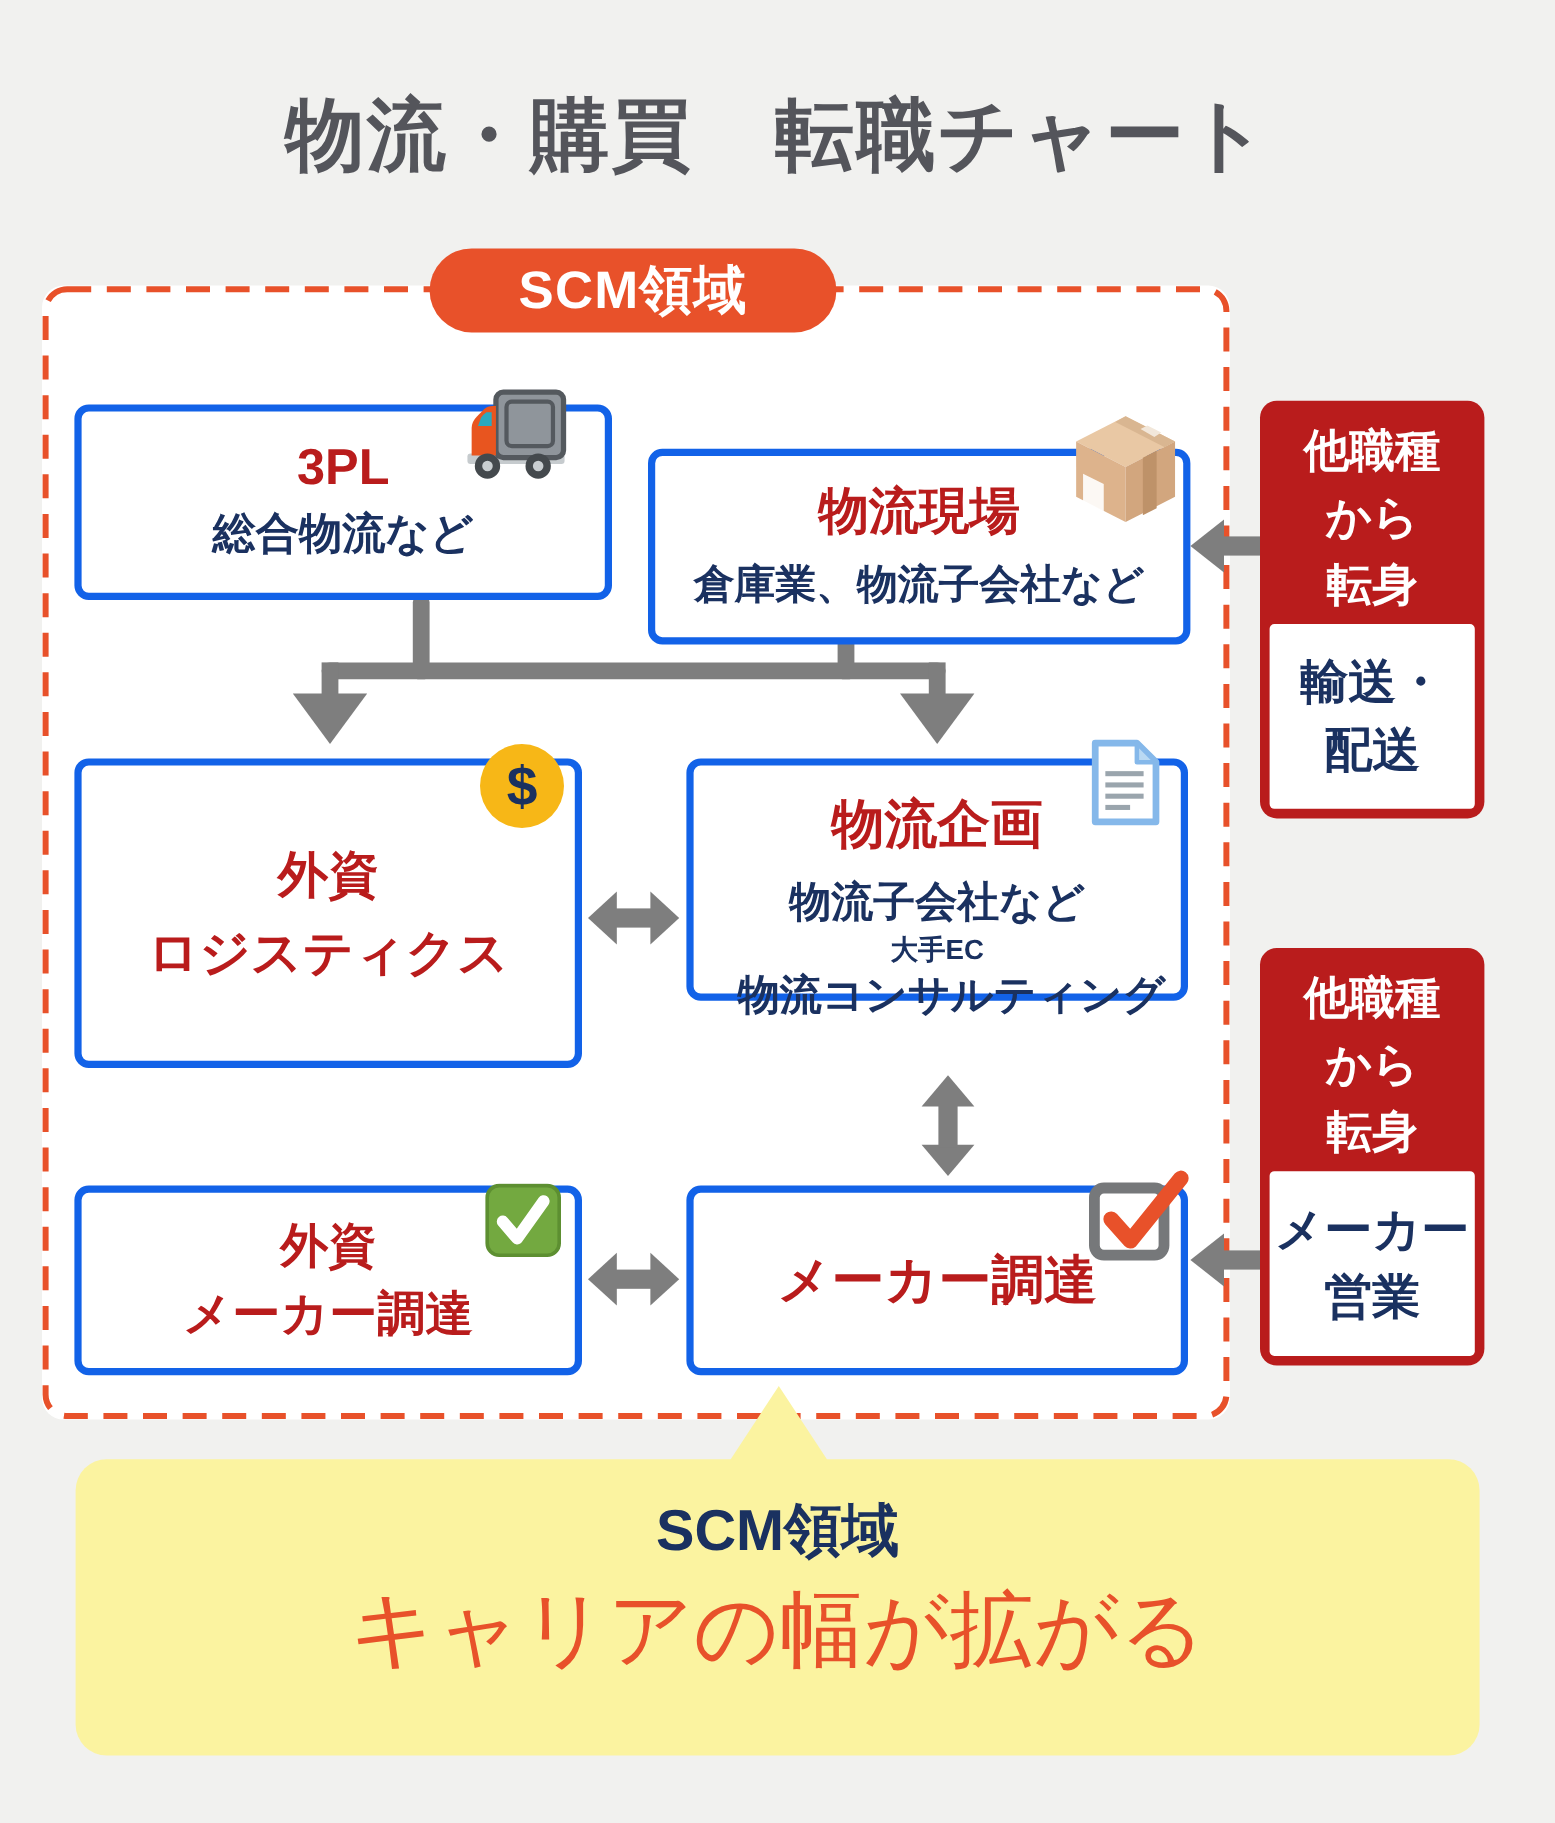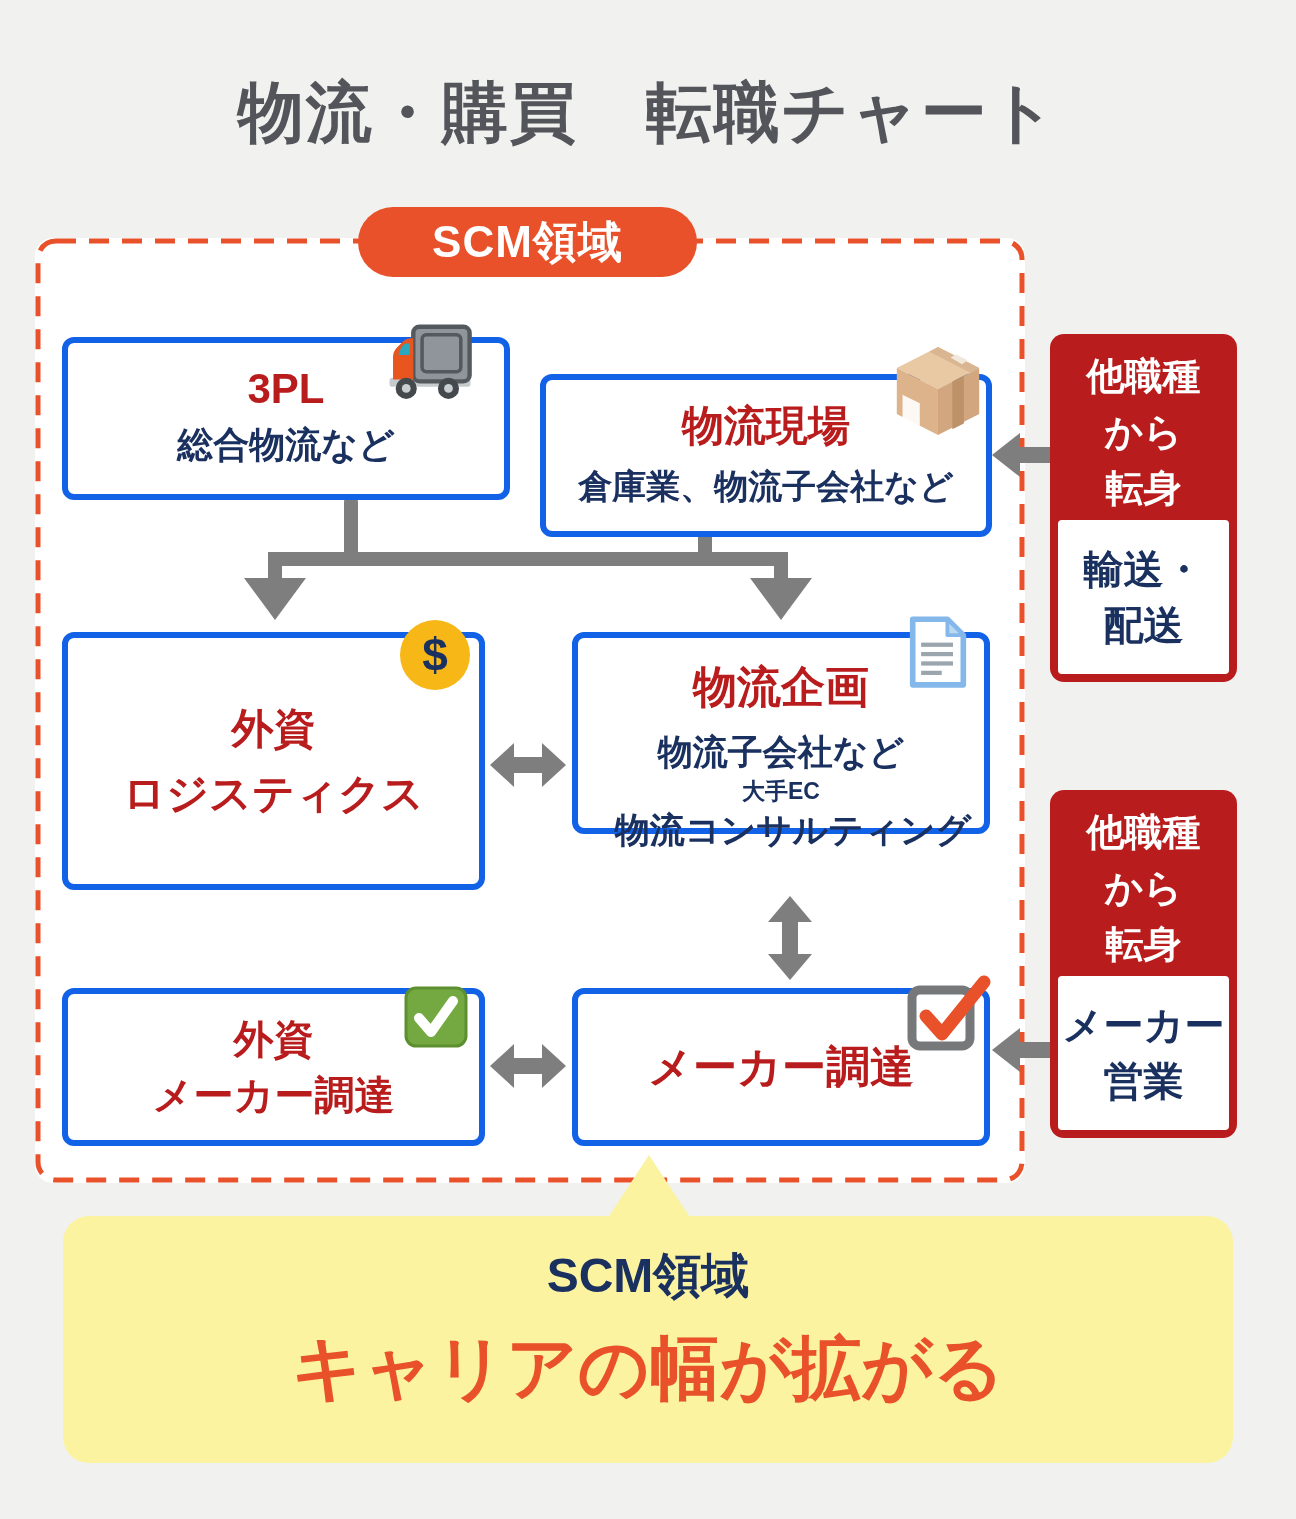--- a/index.html
+++ b/index.html
@@ -30,21 +30,21 @@
   .panel{position:absolute;width:187px;height:348px;background:#b91c1c;border-radius:14px;z-index:4;}
   .panel-header{padding-top:14px;text-align:center;color:#FFFFFF;font-weight:800;
                 font-size:38px;line-height:1.48;}
   .panel-body{position:absolute;left:8px;right:8px;bottom:8px;height:154px;background:#FFFFFF;
               border-radius:4px;display:flex;flex-direction:column;align-items:center;
               justify-content:center;color:#1A3160;font-weight:800;font-size:40px;line-height:1.4;}
 
   .footer{position:absolute;left:63px;top:1216px;width:1170px;height:247px;background:#FBF3A0;
           border-radius:26px;text-align:center;z-index:5;}
   .footer-heading{margin-top:28px;font-size:48px;font-weight:800;color:#1A3160;}
-  .footer-message{margin-top:14px;font-size:70px;font-weight:700;color:#E8512A;}
+  .footer-message{margin-top:4px;font-size:70px;font-weight:400;color:#E8512A;}
   .footer-tri{position:absolute;left:607px;top:1155px;width:0;height:0;z-index:4;
               border-left:42px solid transparent;border-right:42px solid transparent;
               border-bottom:64px solid #FBF3A0;}
 
   .icon{position:absolute;z-index:7;}
   .dollar{width:70px;height:70px;border-radius:50%;background:#F7B717;display:flex;
           align-items:center;justify-content:center;font-size:46px;font-weight:800;color:#1A3160;}
 </style>
 </head>
 <body>

